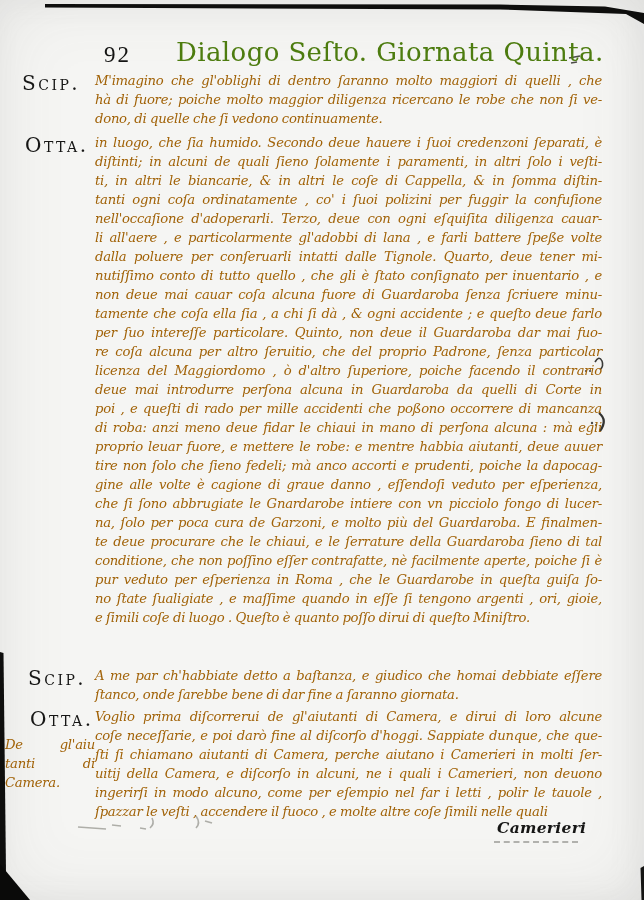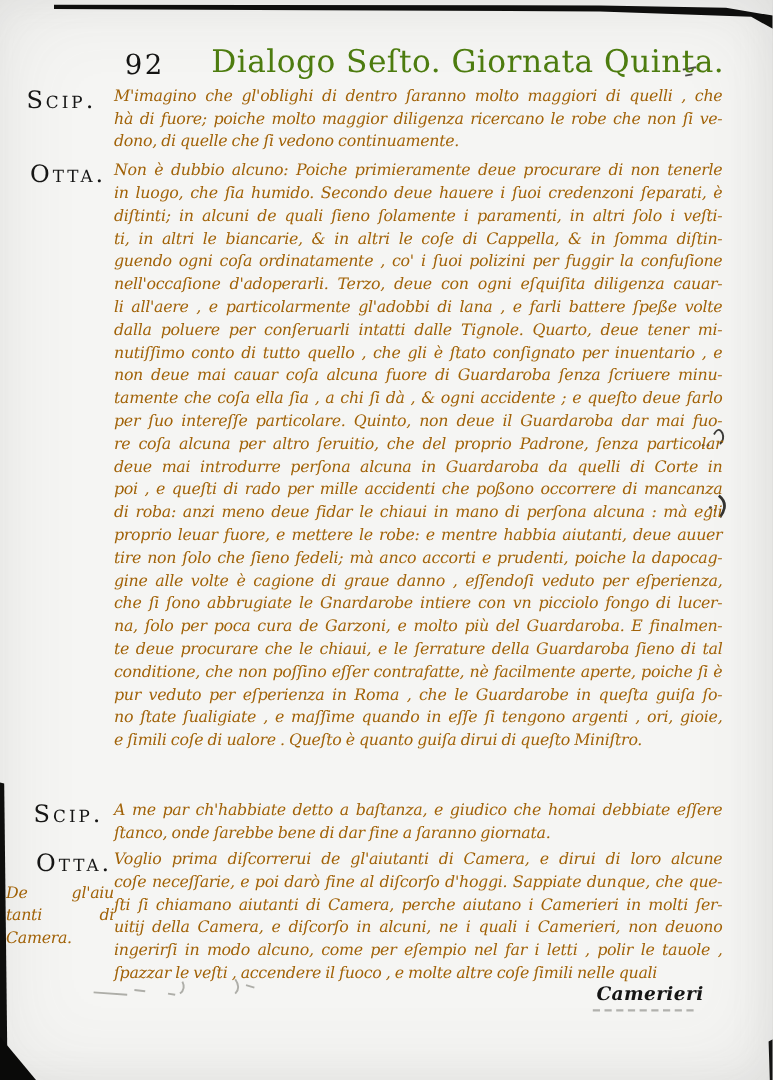--- a/index.html
+++ b/index.html
@@ -9,21 +9,21 @@
     margin:0 auto;
     background:#f5f5f3;
     box-shadow:inset 0 0 70px rgba(90,90,85,0.10), inset -8px 0 30px rgba(120,120,115,0.08);
     overflow:hidden;
     font-family:"DejaVu Serif", serif;
     color:#181817;
   }
   .edges{position:absolute;top:0;left:0;pointer-events:none;}
   .page-number{
     position:absolute;left:104px;top:42px;
-    font-size:23px;letter-spacing:2px;color:#141413;
+    font-size:23px;letter-spacing:2px;color:#141413;font-family:Liberation Serif, serif;
   }
   .header-title{
     position:absolute;left:176px;top:37px;
     font-size:26px;letter-spacing:0.4px;color:#4d7c0f;
     white-space:nowrap;
   }
   .para{position:absolute;left:0;width:644px;}
   .speaker{
     position:absolute;top:0;
     font-variant:small-caps;
@@ -107,46 +107,46 @@
     <div class="body">
         <div class="line">M'imagino che gl'oblighi di dentro ſaranno molto maggiori di quelli , che</div>
         <div class="line">hà di fuore; poiche molto maggior diligenza ricercano le robe che non ſi ve-</div>
         <div class="line last">dono, di quelle che ſi vedono continuamente.</div>
       </div>
   </div>
 
   <div class="para p2">
     <span class="speaker">Otta.</span>
     <div class="body">
-        <div class="line">Non è dubbio alcuno: Poiche primieramente deue procurare di non tenerle</div>
         <div class="line">in luogo, che ſia humido. Secondo deue hauere i ſuoi credenzoni ſeparati, è</div>
         <div class="line">diſtinti; in alcuni de quali ſieno ſolamente i paramenti, in altri ſolo i veſti-</div>
         <div class="line">ti, in altri le biancarie, &amp; in altri le coſe di Cappella, &amp; in ſomma diſtin-</div>
-        <div class="line">guendo ogni coſa ordinatamente , co' i ſuoi polizini per fuggir la confuſione</div>
+        <div class="line">tanti ogni coſa ordinatamente , co' i ſuoi polizini per fuggir la confuſione</div>
         <div class="line">nell'occaſione d'adoperarli. Terzo, deue con ogni eſquiſita diligenza cauar-</div>
         <div class="line">li all'aere , e particolarmente gl'adobbi di lana , e farli battere ſpeße volte</div>
         <div class="line">dalla poluere per conſeruarli intatti dalle Tignole. Quarto, deue tener mi-</div>
         <div class="line">nutiſſimo conto di tutto quello , che gli è ſtato conſignato per inuentario , e</div>
         <div class="line">non deue mai cauar coſa alcuna fuore di Guardaroba ſenza ſcriuere minu-</div>
         <div class="line">tamente che coſa ella ſia , a chi ſi dà , &amp; ogni accidente ; e queſto deue farlo</div>
         <div class="line">per ſuo intereſſe particolare. Quinto, non deue il Guardaroba dar mai fuo-</div>
         <div class="line">re coſa alcuna per altro ſeruitio, che del proprio Padrone, ſenza particolar</div>
+        <div class="line">licenza del Maggiordomo , ò d'altro ſuperiore, poiche facendo il contrario</div>
         <div class="line">deue mai introdurre perſona alcuna in Guardaroba da quelli di Corte in</div>
         <div class="line">poi , e queſti di rado per mille accidenti che poßono occorrere di mancanza</div>
         <div class="line">di roba: anzi meno deue fidar le chiaui in mano di perſona alcuna : mà egli</div>
         <div class="line">proprio leuar fuore, e mettere le robe: e mentre habbia aiutanti, deue auuer</div>
         <div class="line">tire non ſolo che ſieno fedeli; mà anco accorti e prudenti, poiche la dapocag-</div>
         <div class="line">gine alle volte è cagione di graue danno , eſſendoſi veduto per eſperienza,</div>
         <div class="line">che ſi ſono abbrugiate le Gnardarobe intiere con vn picciolo fongo di lucer-</div>
         <div class="line">na, ſolo per poca cura de Garzoni, e molto più del Guardaroba. E finalmen-</div>
         <div class="line">te deue procurare che le chiaui, e le ſerrature della Guardaroba ſieno di tal</div>
         <div class="line">conditione, che non poſſino eſſer contrafatte, nè facilmente aperte, poiche ſi è</div>
         <div class="line">pur veduto per eſperienza in Roma , che le Guardarobe in queſta guiſa ſo-</div>
         <div class="line">no ſtate ſualigiate , e maſſime quando in eſſe ſi tengono argenti , ori, gioie,</div>
-        <div class="line last">e ſimili coſe di ualore .  Queſto è quanto guiſa dirui di queſto Miniſtro.</div>
+        <div class="line last">e ſimili coſe di luogo .  Queſto è quanto poſſo dirui di queſto Miniſtro.</div>
       </div>
   </div>
 
   <div class="para p3">
     <span class="speaker">Scip.</span>
     <div class="body">
         <div class="line">A me par ch'habbiate detto a baſtanza, e giudico che homai debbiate eſſere</div>
         <div class="line last">ſtanco, onde ſarebbe bene di dar fine a ſaranno giornata.</div>
       </div>
   </div>

